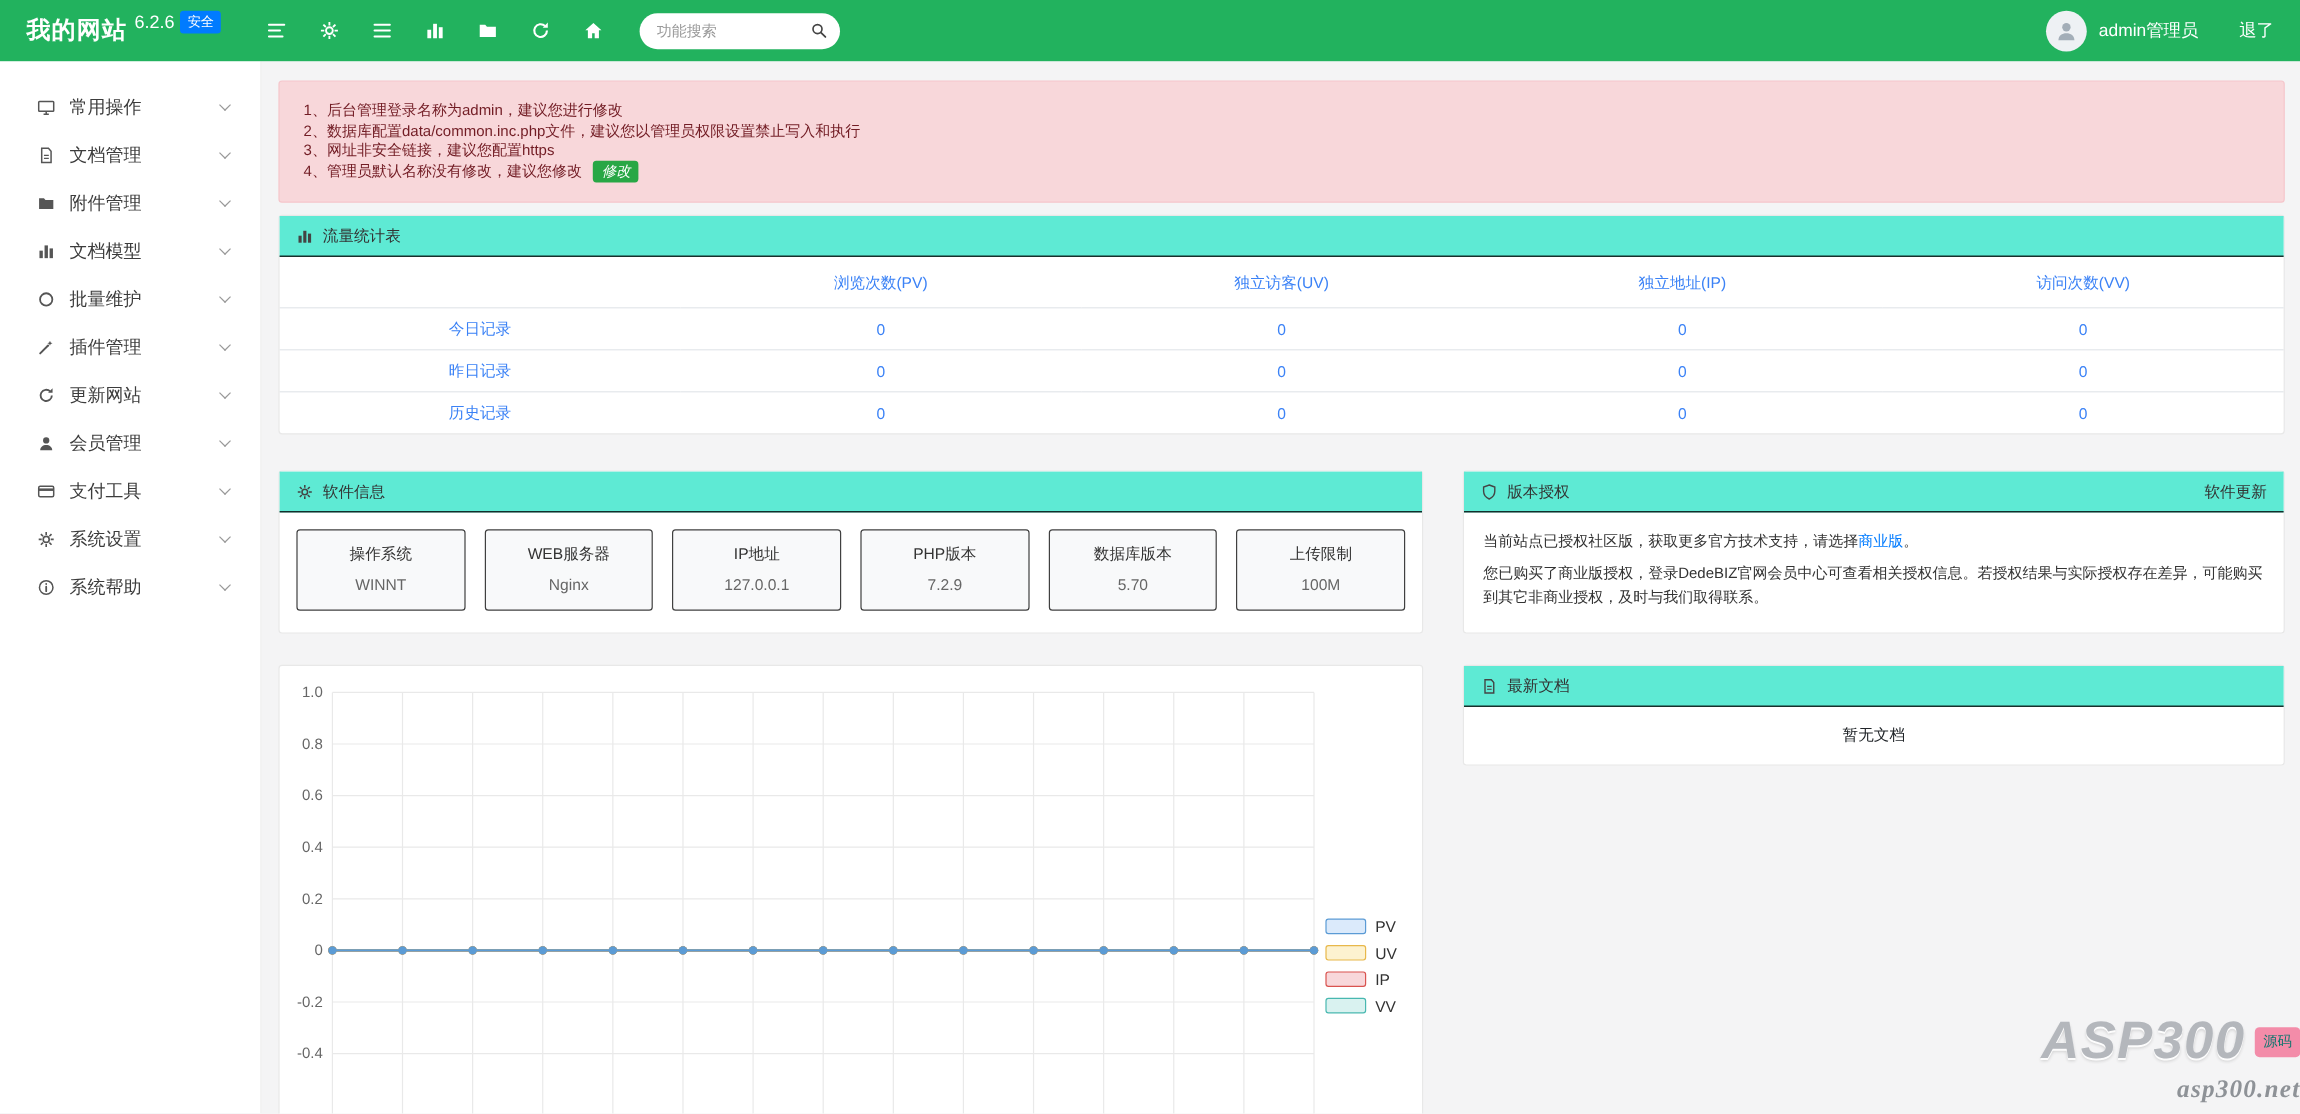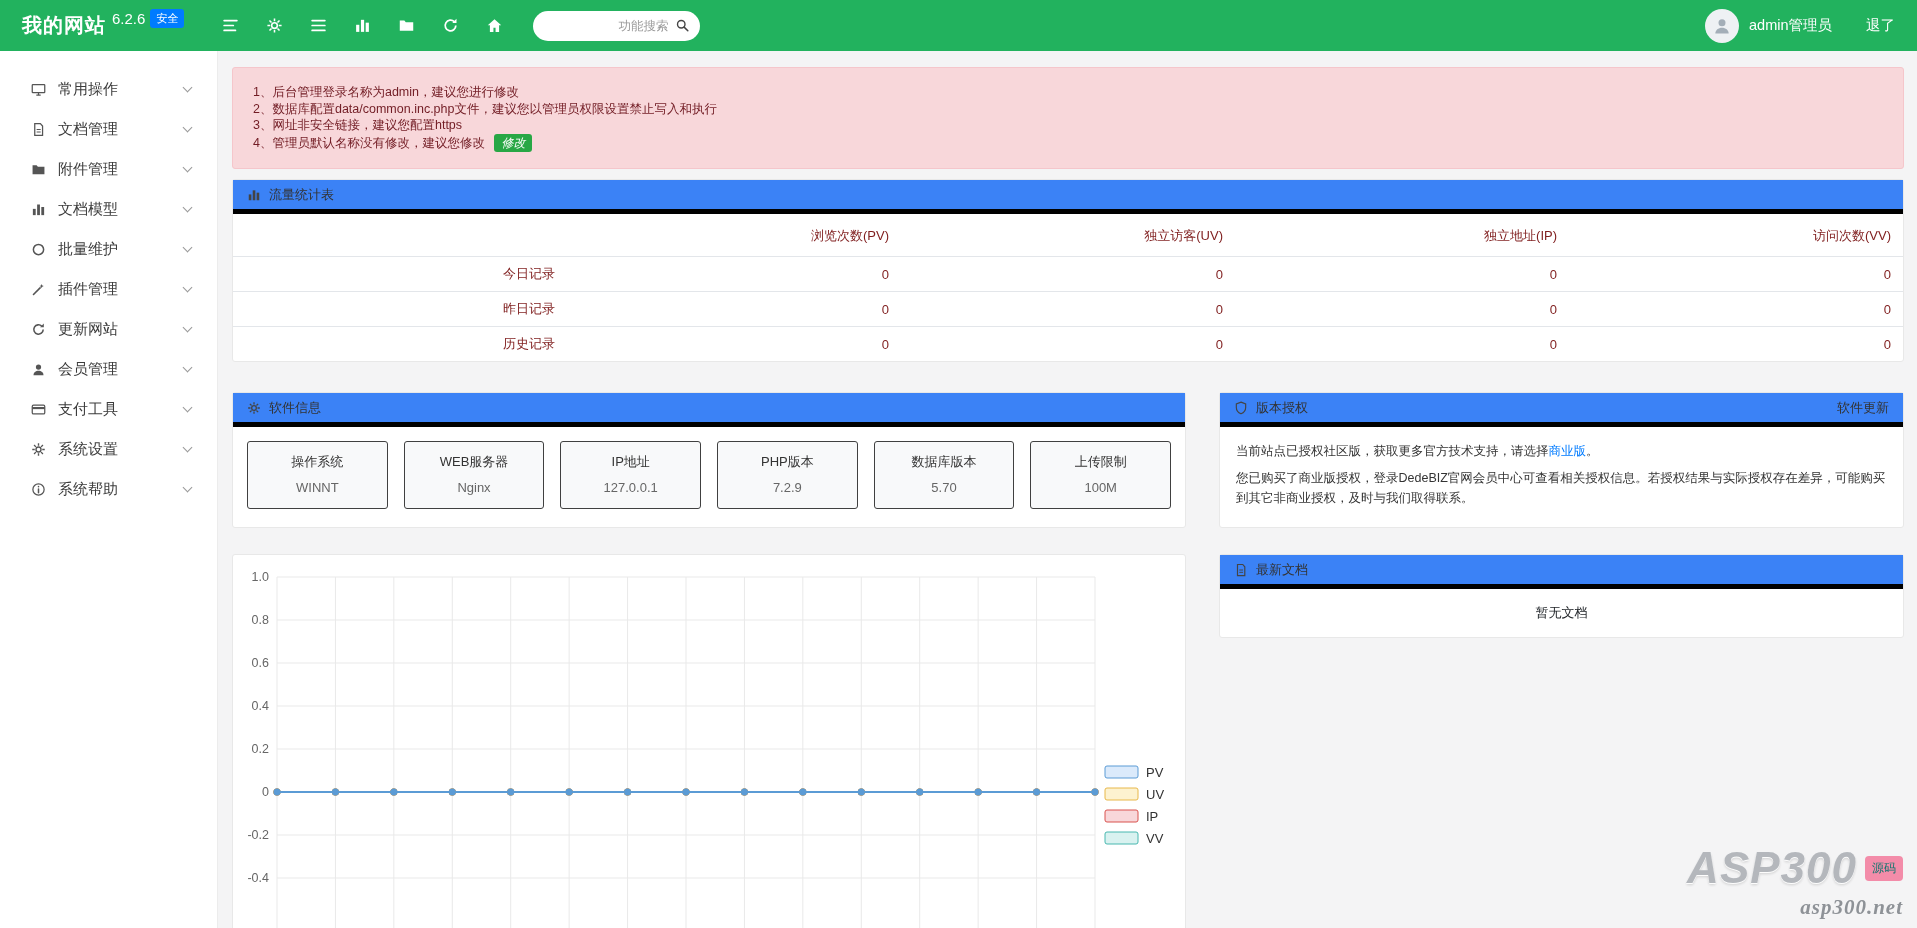--- a/index.html
+++ b/index.html
@@ -15,21 +15,21 @@
   [data-icon] svg{ width:1em; height:1em; display:block; }
 
   
   .navbar{ height:51px; background:#22b25e; display:flex; align-items:center; padding:0 22px; color:#fff; position:relative; z-index:10; }
   .brand{ font-size:20px; font-weight:bold; letter-spacing:1px; }
   .version{ font-size:15px; margin:-14px 0 0 6px; }
   .badge-safe{ background:#007bff; color:#fff; font-size:11px; padding:2px 6px; border-radius:3px; margin:-14px 0 0 5px; }
   .nav-icons{ display:flex; gap:27px; margin-left:38px; align-items:center; }
   .nico{ font-size:17px; color:#fff; cursor:pointer; }
   .nav-search{ position:relative; margin-left:30px; }
-  .nav-search input{ width:167px; height:30px; border:none; border-radius:15px; padding:0 32px 0 14px; font-size:12.5px; color:#333; outline:none; font-family:inherit;text-align:right; }
+  .nav-search input{ width:167px; height:30px; border:none; border-radius:15px; padding:0 32px 0 14px; font-size:12.5px; color:#333; outline:none; font-family:inherit; }
   .nav-search input::placeholder{ color:#9a9a9a; }
   .search-icon{ position:absolute; right:10px; top:7px; font-size:15px; color:#444; cursor:pointer; }
   .nav-right{ margin-left:auto; display:flex; align-items:center; }
   .avatar{ width:34px; height:34px; border-radius:50%; background:#eef1f4; color:#a3aeb8; font-size:20px; display:flex; align-items:center; justify-content:center; cursor:pointer; }
   .user-name{ font-size:14.5px; margin-left:10px; cursor:pointer; }
   .logout{ font-size:14.5px; margin-left:34px; cursor:pointer; }
 
   
   .sidebar{ position:absolute; top:51px; left:0; bottom:0; width:218px; background:#fff; border-right:1px solid #ececec; padding-top:18px; z-index:5; }
   .side-item{ height:40px; display:flex; align-items:center; padding:0 26px 0 28px; cursor:pointer; color:#3c3c3c; }
@@ -38,47 +38,47 @@
   .chev{ margin-left:auto; width:7px; height:7px; border-right:1.5px solid #999; border-bottom:1.5px solid #999; transform:rotate(45deg); margin-top:-4px; }
 
   
   .content{ position:absolute; top:51px; left:218px; right:0; bottom:0; padding:16px 13px 0 14px; }
 
   .alert{ background:#f8d7da; border:1px solid #f5c6cb; color:#721c24; border-radius:3px; padding:16px 20px; font-size:12.5px; }
   .alert-line{ line-height:16.5px; }
   .badge-edit{ background:#28a745; color:#fff; font-style:italic; font-size:12px; padding:1px 7px; border-radius:3px; margin-left:6px; display:inline-block; cursor:pointer; }
 
   .panel{ background:#fff; border:1px solid #e8e8e8; border-radius:3px; margin-top:10px; }
-  .panel-h{ height:34px; display:flex; align-items:center; gap:8px; padding:0 14px; background:#3b82f6; border-bottom:5px solid #000000; font-size:13px; color:#333; }
+  .panel-h{ height:34px; display:flex; align-items:center; gap:8px; padding:0 14px; background:#5eead4; border-bottom:1px solid #000000; font-size:13px; color:#333; }
   .pico{ font-size:14px; color:#444; }
   .update-link{ margin-left:auto; font-size:13px; color:#333; cursor:pointer; text-decoration:none; }
 
   .tt{ width:100%; border-collapse:collapse; }
-  .tt th,.tt td{ width:20%; text-align:right; font-size:13px; color:#7f1d1d; font-weight:400; border-top:1px solid #e3e6ea; padding:8px 12px; }
+  .tt th,.tt td{ width:20%; text-align:center; font-size:13px; color:#3b82f6; font-weight:400; border-top:1px solid #e3e6ea; padding:8px 12px; }
   .tt thead th{ border-top:none; padding:13px 12px 11px; }
 
   .row2{ display:flex; gap:33px; margin-top:30px; }
   .row3{ display:flex; gap:33px; margin-top:26px; align-items:flex-start; }
   .row2 .panel,.row3 .panel{ margin-top:0; }
   .panel-software,.panel-chart{ width:954px; }
   .panel-license,.panel-docs{ width:685px; }
 
   .soft-cards{ display:flex; gap:16px; padding:14px; }
   .scard{ flex:1; background:#f8f9fa; border:1px solid #404040; border-radius:3px; text-align:center; padding:11px 0 13px; }
   .sc-label{ font-size:13px; color:#333; }
   .sc-value{ font-size:13px; color:#666; margin-top:9px; }
 
   .lic-body{ padding:8px 16px 12px; font-size:12.5px; color:#333; line-height:1.58; }
   .lic-body p{ margin:7px 0; }
   a.blue{ color:#007bff; text-decoration:none; cursor:pointer; }
 
   .chart-body{ padding:10px 14px 0; }
   .docs-body{ padding:15px; text-align:center; font-size:13px; color:#212529; }
 
-  .watermark{ position:absolute; top:843px; right:14px; text-align:right; z-index:40; pointer-events:none; }
+  .watermark{ position:absolute; top:843px; right:0; text-align:right; z-index:40; pointer-events:none; }
   .wm-row{ display:flex; align-items:center; gap:8px; justify-content:flex-end; }
   .wm-brand{ font-size:44px; font-weight:bold; font-style:italic; color:#a9adb3; opacity:.85; letter-spacing:1px; text-shadow:0 1px 0 #fff,0 2px 3px rgba(0,0,0,.18); }
   .wm-tag{ background:rgba(243,114,150,.8); color:#0f766e; font-size:12px; padding:4px 7px; border-radius:4px; }
   .wm-site{ font-family:"Liberation Serif","DejaVu Serif",serif; font-style:italic; font-weight:bold; font-size:21px; color:#8e9297; margin-top:2px; letter-spacing:1px; }
 </style>
 </head>
 <body>
 
 <div class="navbar">
   <span class="brand">我的网站</span>

